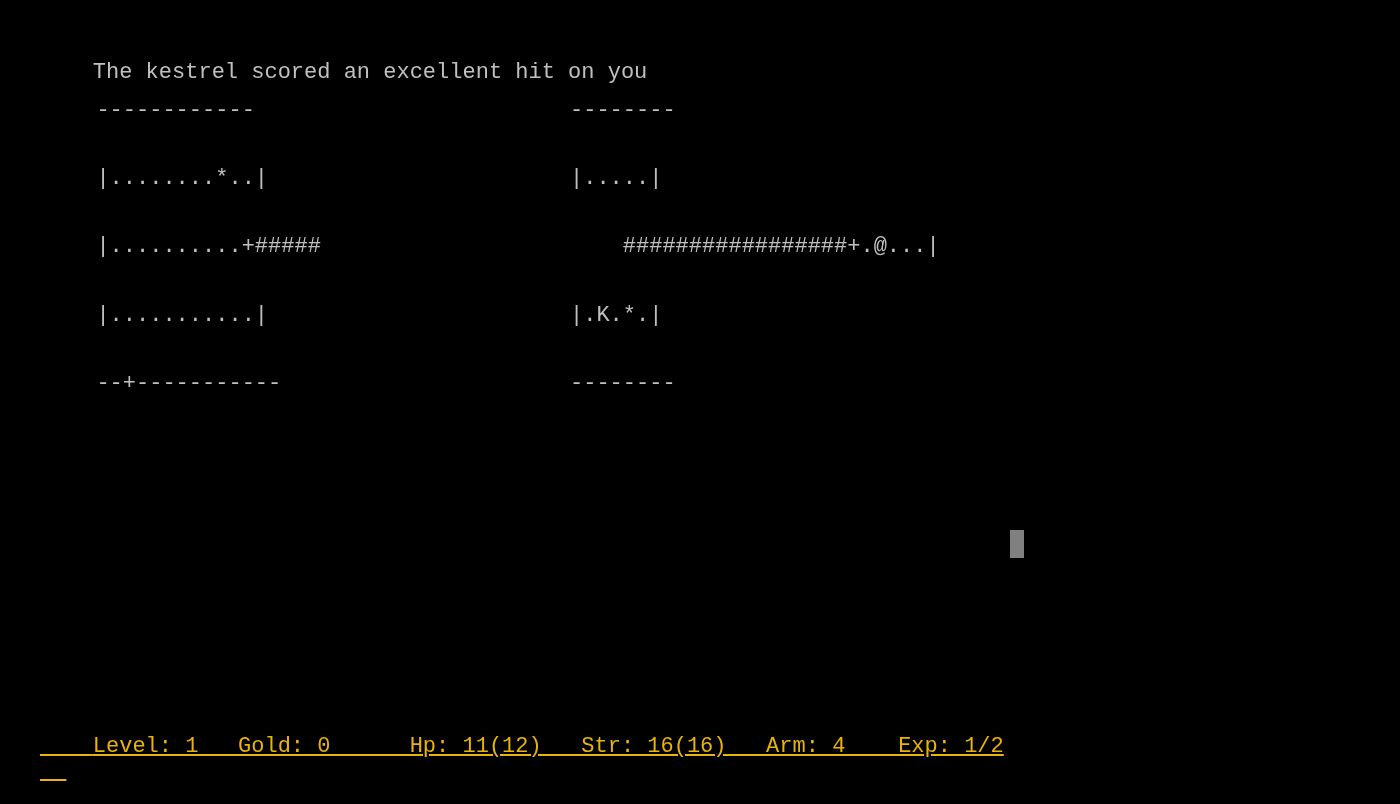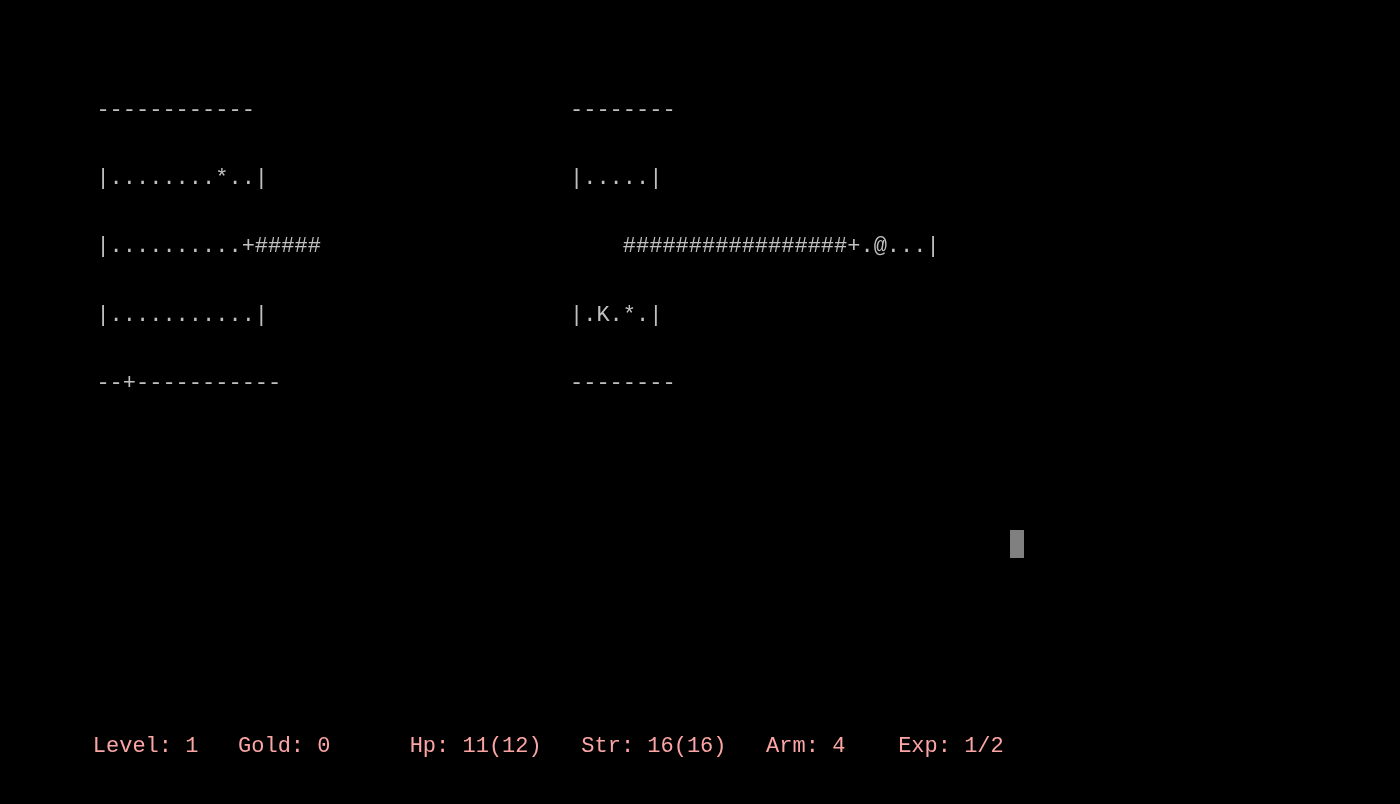--- a/index.html
+++ b/index.html
@@ -59,32 +59,36 @@
       width: 14px;
       height: 28px;
       background-color: #808080;
     }
 
     #status-bar {
       position: absolute;
       bottom: 20px;
       left: 40px;
       white-space: pre;
-      color: #fca5a5;
+      color: #eab308;
+      text-decoration: underline;
     }
 
     .map-line {
       display: block;
     }
   </style>
 </head>
 <body>
 
 <div id="game-screen">
 
+  <div id="message-area">
+    <span>The kestrel scored an excellent hit on you</span>
+  </div>
 
   <div id="map-area">
 <span class="map-line">  ------------</span>
 <span class="map-line">  |........*..|</span>
 <span class="map-line">  |..........+#####</span>
 <span class="map-line">  |...........|</span>
 <span class="map-line">  --+-----------</span>
   </div>
 
   <div id="map-area2">

